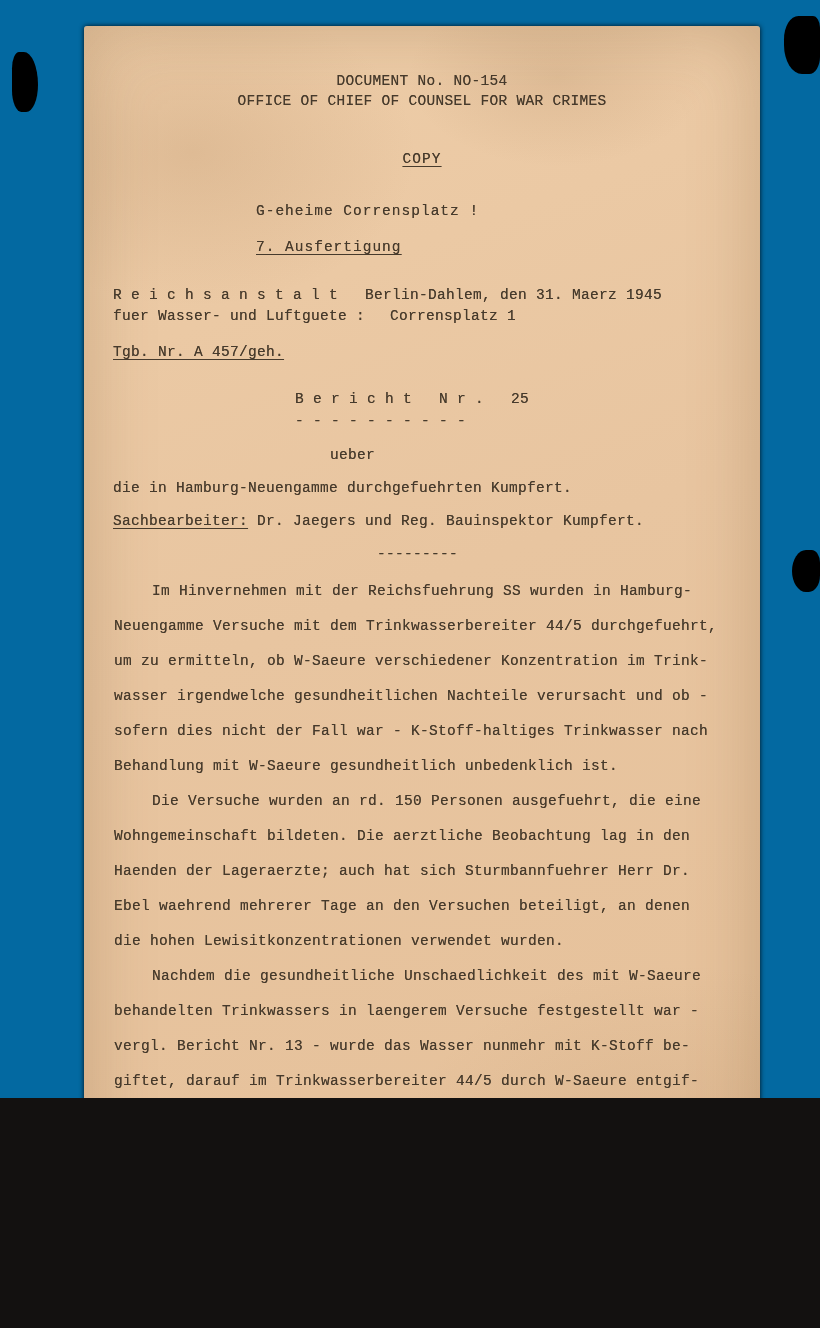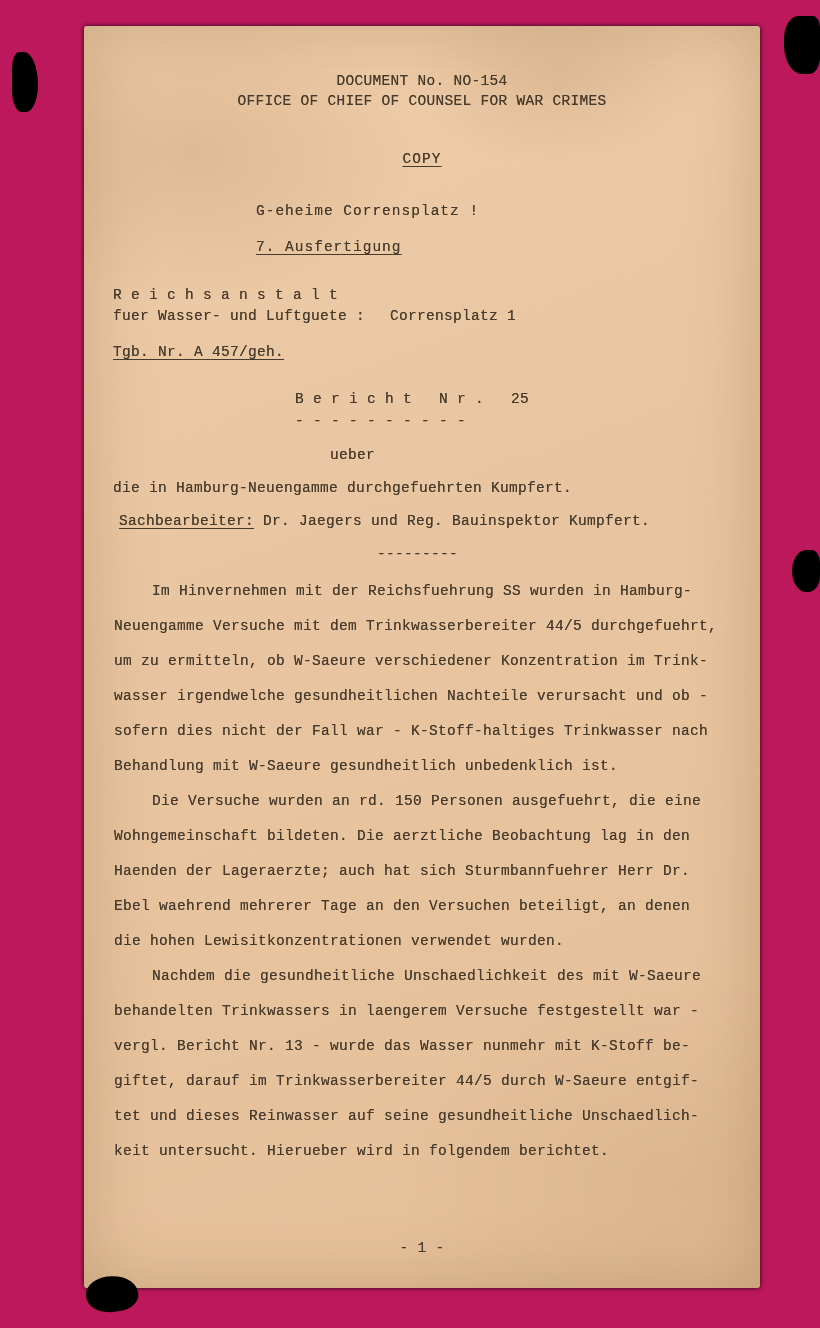--- a/index.html
+++ b/index.html
@@ -4,22 +4,22 @@
 <style>
   * { margin:0; padding:0; box-sizing:border-box; }
   html,body { width:820px; height:1328px; }
   body {
     background:#131110;
     font-family:"Liberation Mono","DejaVu Sans Mono",monospace;
     overflow:hidden;
   }
   .scan {
     position:relative;
-    width:820px; height:1328px;
-    background:#be185d;
+    width:820px; height:1098px;
+    background:#0369a1;
     overflow:hidden;
   }
   .artifact { position:absolute; background:#000; }
   .artifact-tl { left:12px; top:52px; width:26px; height:60px; border-radius:30% 60% 50% 40%; }
   .artifact-tr { left:784px; top:16px; width:36px; height:58px; border-radius:40% 20% 30% 50%; }
   .artifact-bl { left:86px; top:1276px; width:52px; height:36px; border-radius:45% 55% 40% 50%; z-index:5; transform:rotate(-8deg); }
   .artifact-rm { left:792px; top:550px; width:28px; height:42px; border-radius:50% 30% 40% 50%; }
   .paper {
     position:absolute; left:84px; top:26px; width:676px; height:1262px;
     background:
@@ -72,31 +72,32 @@
 
     <div class="line center" style="top:46px;">DOCUMENT No. NO-154</div>
     <div class="line center" style="top:66px;">OFFICE OF CHIEF OF COUNSEL FOR WAR CRIMES</div>
 
     <div class="line center" style="top:124px;"><span class="u ls1">COPY</span></div>
 
     <div class="line ls1" style="top:176px; left:172px;">G-eheime Corrensplatz !</div>
     <div class="line ls1" style="top:212px; left:172px;"><span class="u">7. Ausfertigung</span></div>
 
     <div class="line" style="top:260px; left:29px;">R e i c h s a n s t a l t</div>
+    <div class="line" style="top:260px; left:281px;">Berlin-Dahlem, den 31. Maerz 1945</div>
     <div class="line" style="top:281px; left:29px;">fuer Wasser- und Luftguete :</div>
     <div class="line" style="top:281px; left:306px;">Corrensplatz 1</div>
 
     <div class="line" style="top:317px; left:29px;"><span class="u">Tgb. Nr. A 457/geh.</span></div>
 
     <div class="line" style="top:364px; left:211px;">B e r i c h t   N r .   25</div>
     <div class="line" style="top:386px; left:211px;">- - - - - - - - - -</div>
     <div class="line" style="top:420px; left:246px;">ueber</div>
     <div class="line" style="top:453px; left:29px;">die in Hamburg-Neuengamme durchgefuehrten Kumpfert.</div>
 
-    <div class="line" style="top:486px; left:29px;margin-left:6px;"><span class="u">Sachbearbeiter:</span><span> Dr. Jaegers und Reg. Bauinspektor Kumpfert.</span></div>
+    <div class="line" style="top:486px; left:29px;"><span class="u">Sachbearbeiter:</span><span> Dr. Jaegers und Reg. Bauinspektor Kumpfert.</span></div>
 
     <div class="line" style="top:519px; left:293px;">---------</div>
 
     <div class="body-text">
       <p class="para">Im Hinvernehmen mit der Reichsfuehrung SS wurden in Hamburg-
 Neuengamme Versuche mit dem Trinkwasserbereiter 44/5 durchgefuehrt,
 um zu ermitteln, ob W-Saeure verschiedener Konzentration im Trink-
 wasser irgendwelche gesundheitlichen Nachteile verursacht und ob -
 sofern dies nicht der Fall war - K-Stoff-haltiges Trinkwasser nach
 Behandlung mit W-Saeure gesundheitlich unbedenklich ist.</p>

